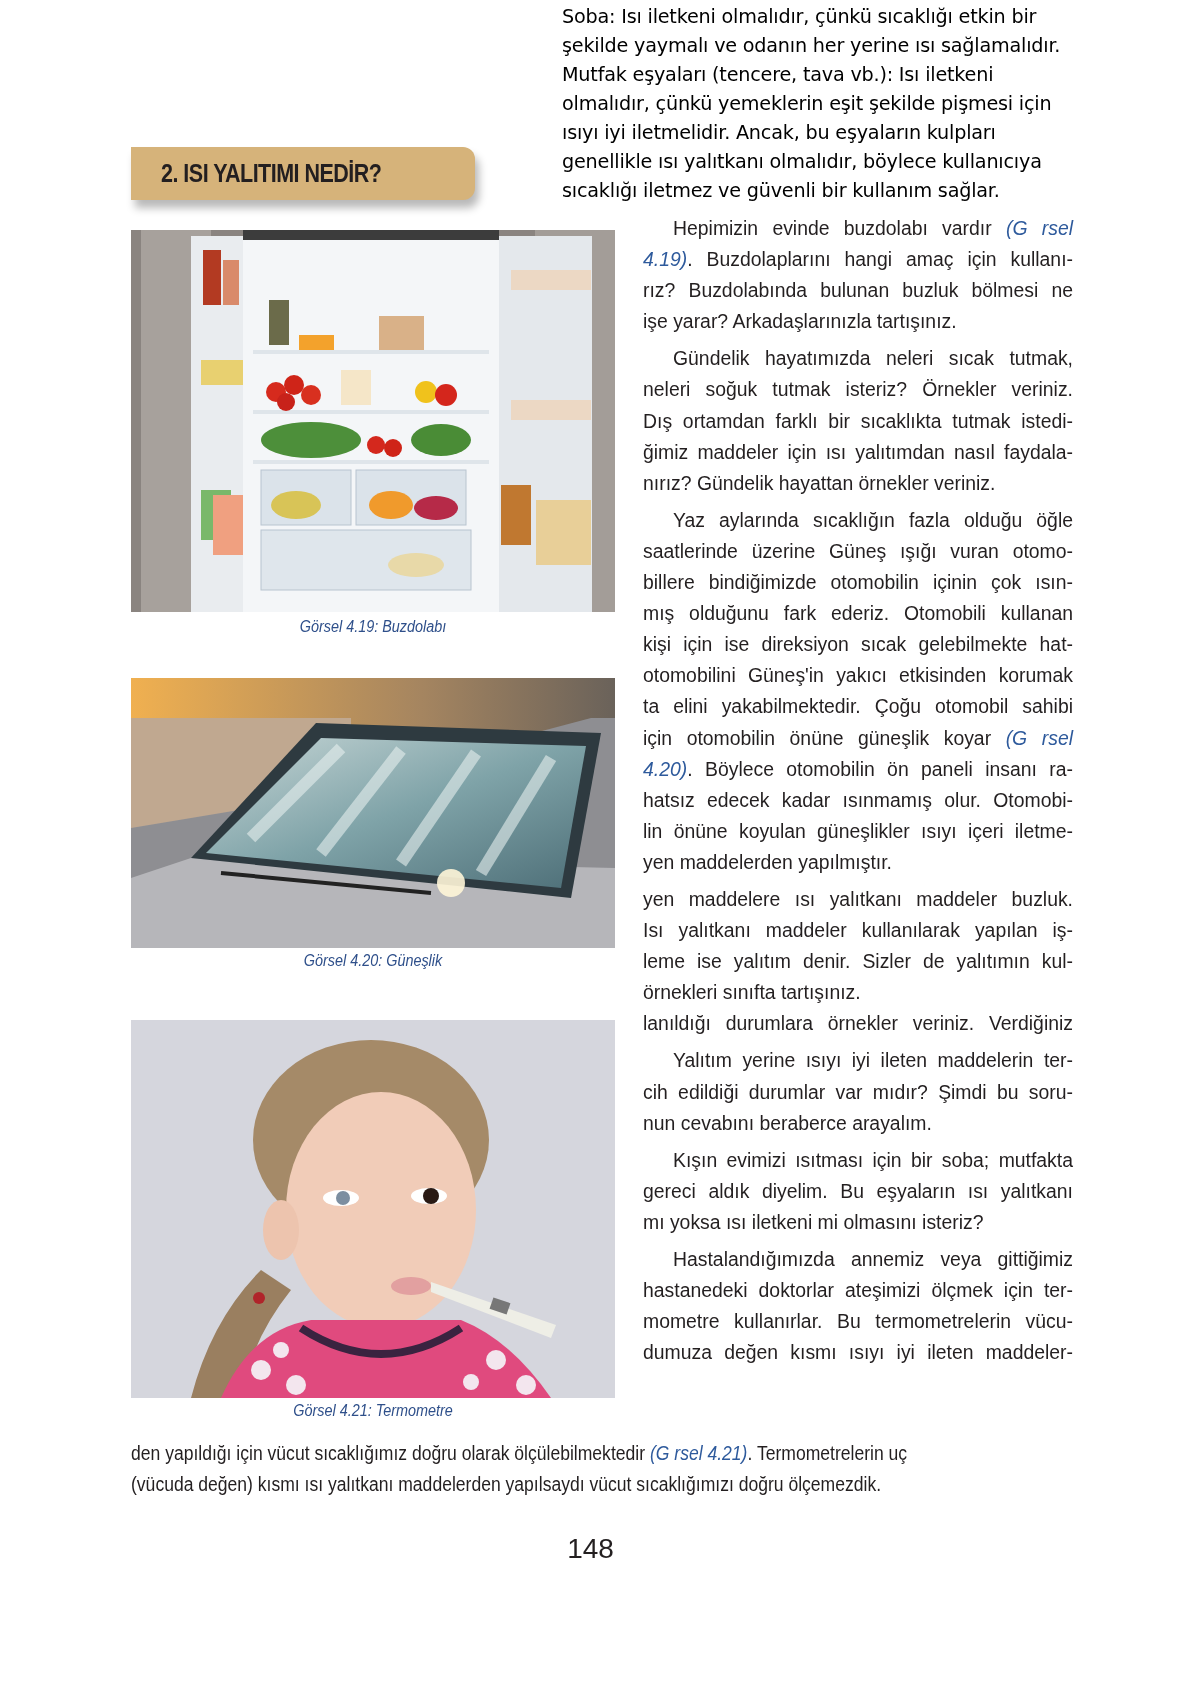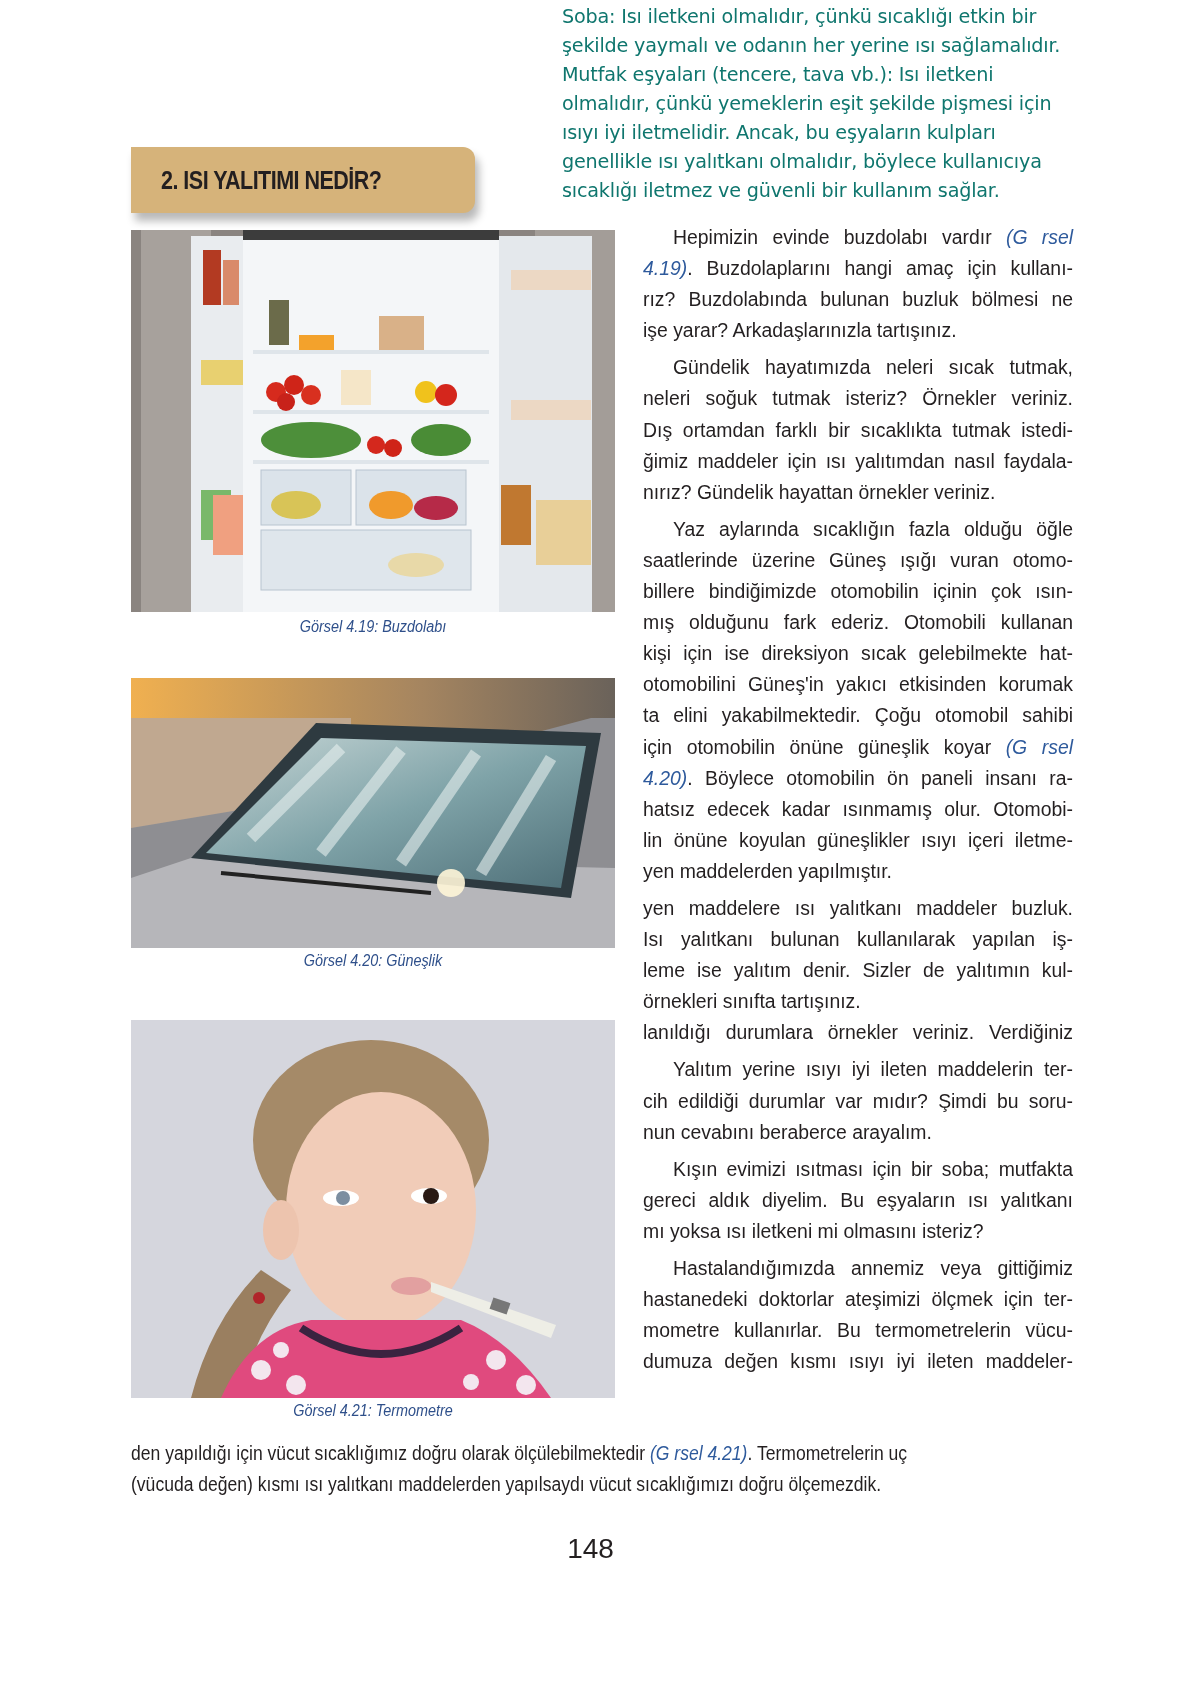--- a/index.html
+++ b/index.html
@@ -2,44 +2,44 @@
 <html><head>
   <meta charset="utf-8">
   <style>
     html, body { margin: 0; padding: 0; background: #ffffff; }
     body {
       width: 1181px; height: 1683px; position: relative; overflow: hidden;
       font-family: "Liberation Sans", sans-serif; color: #231f20;
     }
     .annotation {
       position: absolute; left: 562px; top: 2px; width: 520px;
-      color: #0f766e; font-family: "DejaVu Sans", sans-serif;
+      color: #000000; font-family: "DejaVu Sans", sans-serif;
       font-size: 19.2px; line-height: 29px; letter-spacing: -0.2px;
     }
     .annotation div { white-space: nowrap; }
     .section-banner {
-      position: absolute; left: 131px; top: 147px; width: 344px; height: 66px;
+      position: absolute; left: 131px; top: 147px; width: 344px; height: 53px;
       background: #d6b37a; border-radius: 0 12px 12px 0;
       box-shadow: 4px 8px 8px rgba(0,0,0,0.28);
       display: flex; align-items: center;
     }
     .section-banner span {
       margin-left: 30px; font-family: "Liberation Sans", sans-serif;
       font-weight: bold; font-size: 25px; letter-spacing: -0.6px; color: #231f20;
       transform: scaleX(0.86); transform-origin: left center; display: inline-block;
     }
     .photo { position: absolute; left: 131px; width: 484px; overflow: hidden; }
     .photo svg { display: block; width: 100%; height: 100%; }
     .caption {
       position: absolute; left: 131px; width: 484px; text-align: center;
       font-style: italic; font-size: 16px; color: #2e4f8a;
       transform: scaleX(0.9); transform-origin: center;
     }
     .body-col {
-      position: absolute; left: 643px; top: 222px; width: 430px;
+      position: absolute; left: 643px; top: 213px; width: 430px;
       font-size: 19.4px; line-height: 31.1px; color: #231f20;
     }
     .para { margin: 0 0 6px 0; text-align: justify; text-align-last: left; }
     .para .line { display: block; white-space: nowrap; }
     .para .line.justify { text-align: justify; text-align-last: justify; white-space: normal; }
     .para .first { text-indent: 30px; }
     .ref { color: #2e5a9c; font-style: italic; }
     .bold { font-weight: normal; }
     .full-lines {
       position: absolute; left: 131px; top: 1438px; width: 940px;
@@ -206,21 +206,21 @@
     <span class="line justify">ta elini yakabilmektedir. Çoğu otomobil sahibi</span>
     <span class="line justify"><span>için otomobilin önüne güneşlik koyar </span><span class="ref">(G rsel</span></span>
     <span class="line justify"><span class="ref">4.20)</span><span>. Böylece otomobilin ön paneli insanı ra-</span></span>
     <span class="line justify">hatsız edecek kadar ısınmamış olur. Otomobi-</span>
     <span class="line justify">lin önüne koyulan güneşlikler ısıyı içeri iletme-</span>
     <span class="line">yen maddelerden yapılmıştır.</span>
   </div>
 
   <div class="para">
     <span class="line justify"><span>yen maddelere </span><span class="bold">ısı yalıtkanı maddeler</span><span> buzluk.</span></span>
-    <span class="line justify">Isı yalıtkanı bulunan kullanılarak yapılan iş-</span>
+    <span class="line justify">Isı yalıtkanı maddeler kullanılarak yapılan iş-</span>
     <span class="line justify"><span>leme ise </span><span class="bold">yalıtım</span><span> denir. Sizler de yalıtımın kul-</span></span>
     <span class="line">örnekleri sınıfta tartışınız.</span>
     <span class="line justify">lanıldığı durumlara örnekler veriniz. Verdiğiniz</span>
   </div>
 
   <div class="para">
     <span class="line justify first">Yalıtım yerine ısıyı iyi ileten maddelerin ter-</span>
     <span class="line justify">cih edildiği durumlar var mıdır? Şimdi bu soru-</span>
     <span class="line">nun cevabını beraberce arayalım.</span>
   </div>

